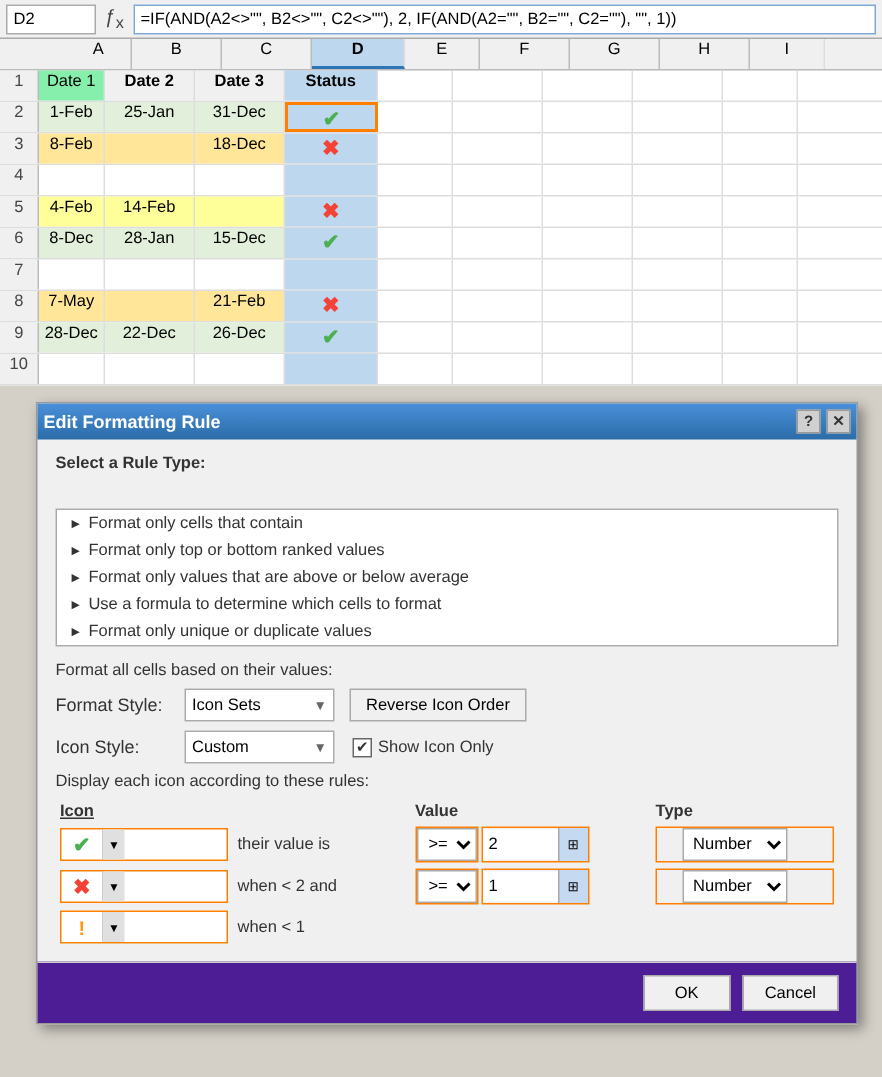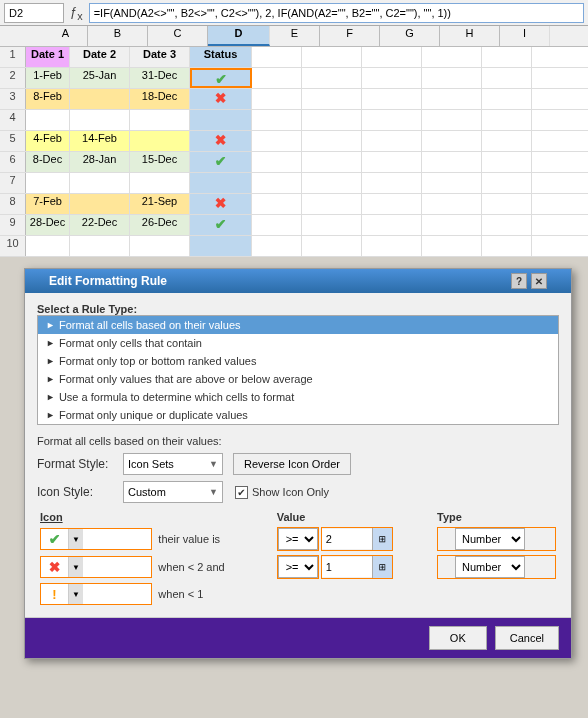--- a/index.html
+++ b/index.html
@@ -36,25 +36,25 @@
     .col-f { width: 60px; min-width: 60px; }
     .col-g { width: 60px; min-width: 60px; }
     .col-h { width: 60px; min-width: 60px; }
     .col-i { width: 50px; min-width: 50px; }
 
     .checkmark { color: #4caf50; font-size: 14px; font-weight: bold; }
     .crossmark { color: #f44336; font-size: 14px; font-weight: bold; }
 
     
     .dialog-overlay { position: absolute; top: 268px; left: 24px; width: 548px; background: #f0f0f0; border: 1px solid #999; box-shadow: 3px 3px 8px rgba(0,0,0,0.4); z-index: 100; }
-    .dialog-titlebar { background: linear-gradient(to bottom, #4a90d9, #2b6ca8); color: white; padding: 4px 24px; display: flex; justify-content: space-between; align-items: center; font-size: 12px; font-weight: bold; }
+    .dialog-titlebar { background: linear-gradient(to bottom, #4a90d9, #2b6ca8); color: white; padding: 4px 4px; display: flex; justify-content: space-between; align-items: center; font-size: 12px; font-weight: bold; }
     .dialog-titlebar-buttons { display: flex; gap: 4px; }
     .title-btn { width: 16px; height: 16px; background: #d0d0d0; border: 1px solid #999; font-size: 10px; display: flex; align-items: center; justify-content: center; cursor: pointer; color: #333; }
     .dialog-body { padding: 10px 12px; }
-    .section-label { font-size: 11px; font-weight: bold; color: #333; margin-bottom: 0; }
+    .section-label { font-size: 11px; font-weight: bold; color: #333; margin-bottom: 24px; }
     .rule-list { border: 1px solid #aaa; background: #fff; margin-bottom: 10px; }
     .rule-item { padding: 3px 8px; font-size: 11px; cursor: pointer; color: #333; display: flex; align-items: center; gap: 4px; }
     .rule-item.selected { background: #5b9bd5; color: white; }
     .rule-item::before { content: '►'; font-size: 9px; }
     .rule-item.selected::before { color: white; }
     .desc-title { font-size: 11px; font-weight: bold; color: #333; margin-bottom: 6px; border-bottom: none; }
     .desc-subtitle { font-size: 11px; color: #333; margin-bottom: 6px; }
 
     .format-row { display: flex; align-items: center; margin-bottom: 6px; gap: 6px; }
     .format-label { font-size: 12px; color: #333; width: 80px; }
@@ -118,21 +118,21 @@
       <div class="cell col-d selected-header" style="background:#bdd7ee;font-weight:bold;">D</div>
       <div class="cell col-e" style="background:#f0f0f0;border-right:1px solid #bbb;">E</div>
       <div class="cell col-f" style="background:#f0f0f0;border-right:1px solid #bbb;">F</div>
       <div class="cell col-g" style="background:#f0f0f0;border-right:1px solid #bbb;">G</div>
       <div class="cell col-h" style="background:#f0f0f0;border-right:1px solid #bbb;">H</div>
       <div class="cell col-i" style="background:#f0f0f0;">I</div>
     </div>
 
     <div class="grid-row">
       <div class="row-num">1</div>
-      <div class="cell col-a" style="background:#f0abfc;font-weight:bold;">Date 1</div>
+      <div class="cell col-a" style="background:#86efac;font-weight:normal;">Date 1</div>
       <div class="cell col-b" style="background:#f0f0f0;font-weight:bold;">Date 2</div>
       <div class="cell col-c" style="background:#f0f0f0;font-weight:bold;">Date 3</div>
       <div class="cell col-d" style="background:#bdd7ee;font-weight:bold;">Status</div>
       <div class="cell col-e"></div>
       <div class="cell col-f"></div>
       <div class="cell col-g"></div>
       <div class="cell col-h"></div>
       <div class="cell col-i"></div>
     </div>
 
@@ -209,23 +209,23 @@
       <div class="cell col-d" style="background:#bdd7ee;"></div>
       <div class="cell col-e"></div>
       <div class="cell col-f"></div>
       <div class="cell col-g"></div>
       <div class="cell col-h"></div>
       <div class="cell col-i"></div>
     </div>
 
     <div class="grid-row">
       <div class="row-num">8</div>
-      <div class="cell col-a orange-bg">7-Feb</div>
+      <div class="cell col-a orange-bg">7-May</div>
       <div class="cell col-b orange-bg"></div>
-      <div class="cell col-c orange-bg">21-Sep</div>
+      <div class="cell col-c orange-bg">21-Feb</div>
       <div class="cell col-d" style="background:#bdd7ee;"><span class="crossmark">✖</span></div>
       <div class="cell col-e"></div>
       <div class="cell col-f"></div>
       <div class="cell col-g"></div>
       <div class="cell col-h"></div>
       <div class="cell col-i"></div>
     </div>
 
     <div class="grid-row">
       <div class="row-num">9</div>
@@ -259,21 +259,20 @@
       <span>Edit Formatting Rule</span>
       <div class="dialog-titlebar-buttons">
         <div class="title-btn">?</div>
         <div class="title-btn">✕</div>
       </div>
     </div>
     <div class="dialog-body">
 
       <div class="section-label">Select a Rule Type:</div>
       <div class="rule-list">
-        <div class="rule-item selected">Format all cells based on their values</div>
         <div class="rule-item">Format only cells that contain</div>
         <div class="rule-item">Format only top or bottom ranked values</div>
         <div class="rule-item">Format only values that are above or below average</div>
         <div class="rule-item">Use a formula to determine which cells to format</div>
         <div class="rule-item">Format only unique or duplicate values</div>
       </div>
 
       <div class="desc-subtitle">Format all cells based on their values:</div>
 
       <div class="format-row">
@@ -290,20 +289,21 @@
         <div class="select-box select-box-icon">
           <span>Custom</span>
           <span class="select-arrow">▼</span>
         </div>
         <div class="checkbox-wrap">
           <div class="checkbox-box checkbox-checked">✔</div>
           <span class="checkbox-label">Show Icon Only</span>
         </div>
       </div>
 
+      <div class="display-label">Display each icon according to these rules:</div>
 
       <table class="icon-table">
         <thead>
           <tr>
             <td class="icon-table-header" style="width:90px;text-decoration:underline;">Icon</td>
             <td class="icon-table-header" style="width:90px;"></td>
             <td class="icon-table-header" style="width:90px;">Value</td>
             <td class="icon-table-header" style="width:90px;">Type</td>
           </tr>
         </thead>

